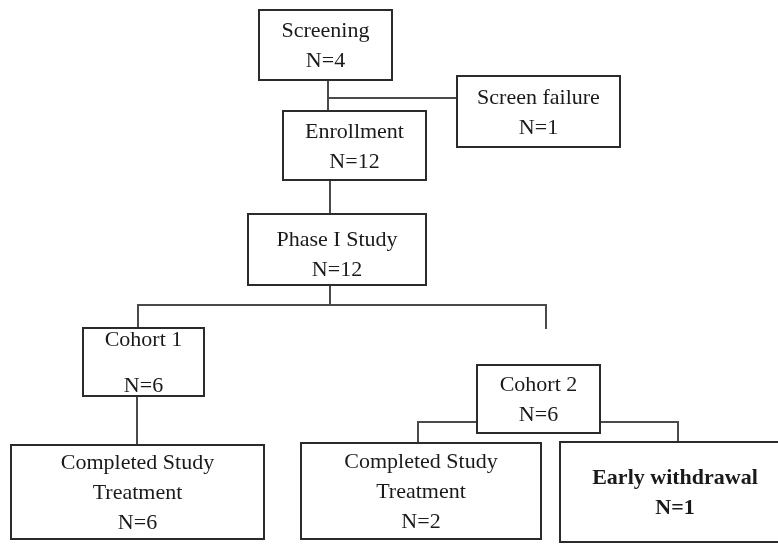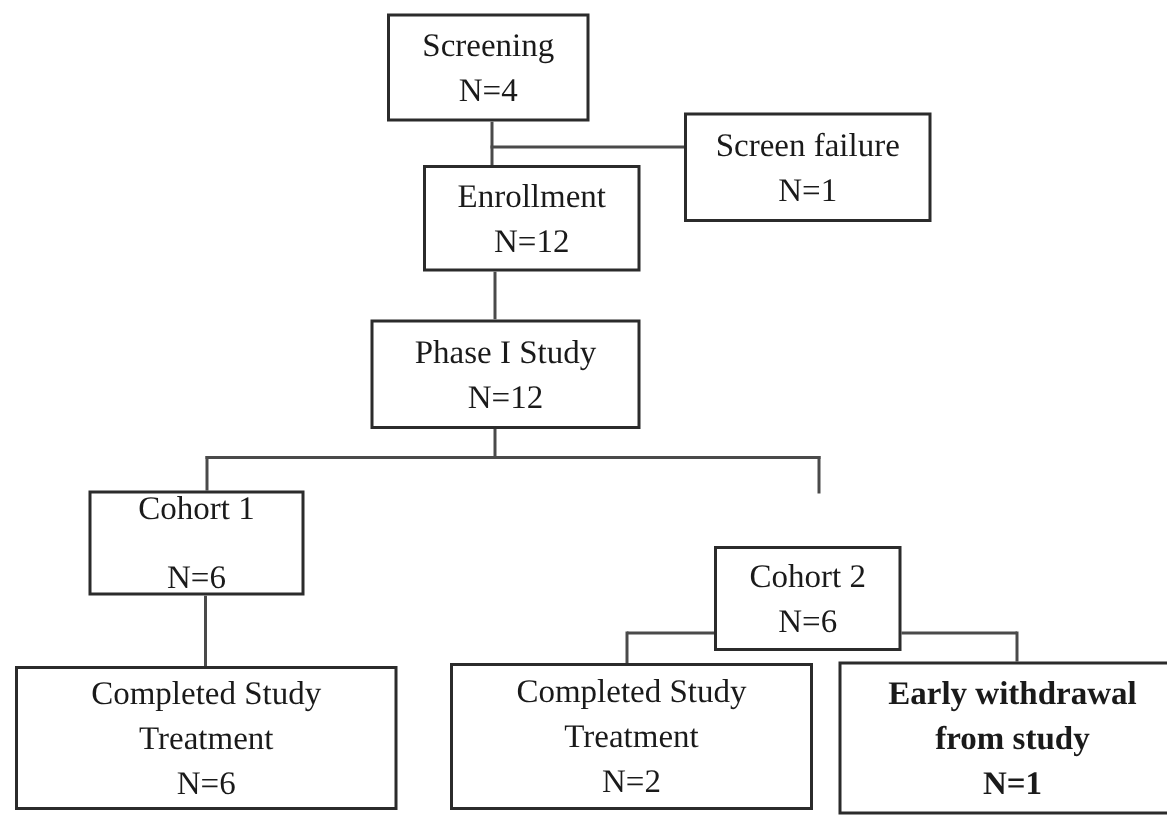--- a/index.html
+++ b/index.html
@@ -36,22 +36,22 @@
     flex-direction: column;
     justify-content: center;
     align-items: center;
     text-align: center;
     font-size: 22px;
     line-height: 30px;
   }
   #node-screening        { left: 258px; top:   9px; width: 135px; height: 72px; }
   #node-screen-failure   { left: 456px; top:  63px; width: 165px; height: 73px; margin-top: 12px; }
   #node-enrollment       { left: 258px; top: 110px; width: 145px; height: 71px; margin-left: 24px; }
-  #node-phase1-study     { left: 247px; top: 213px; width: 180px; height: 73px; }
-  #node-cohort1          { left:  59px; top: 327px; width: 144px; height: 70px; gap: 16px; }
+  #node-phase1-study     { left: 247px; top: 213px; width: 180px; height: 73px; justify-content: flex-end; }
+  #node-cohort1          { left:  82px; top: 327px; width: 123px; height: 70px; gap: 16px; }
   #node-cohort2          { left: 476px; top: 328px; width: 125px; height: 70px; margin-top: 36px; }
   #node-cohort1-completed{ left:  10px; top: 444px; width: 255px; height: 96px; }
   #node-cohort2-completed{ left: 300px; top: 442px; width: 242px; height: 98px; }
   #node-early-withdrawal { left: 559px; top: 441px; width: 232px; height: 102px; font-weight: bold; }
 </style>
 </head>
 <body>
 
 <div class="canvas">
 
@@ -107,17 +107,16 @@
   </div>
 
   <div class="node" id="node-cohort2-completed">
     <div>Completed Study</div>
     <div>Treatment</div>
     <div>N=2</div>
   </div>
 
   <div class="node" id="node-early-withdrawal">
     <div>Early withdrawal</div>
-    <div>from study</div>
     <div>N=1</div>
   </div>
 
 </div>
 
 </body></html>

